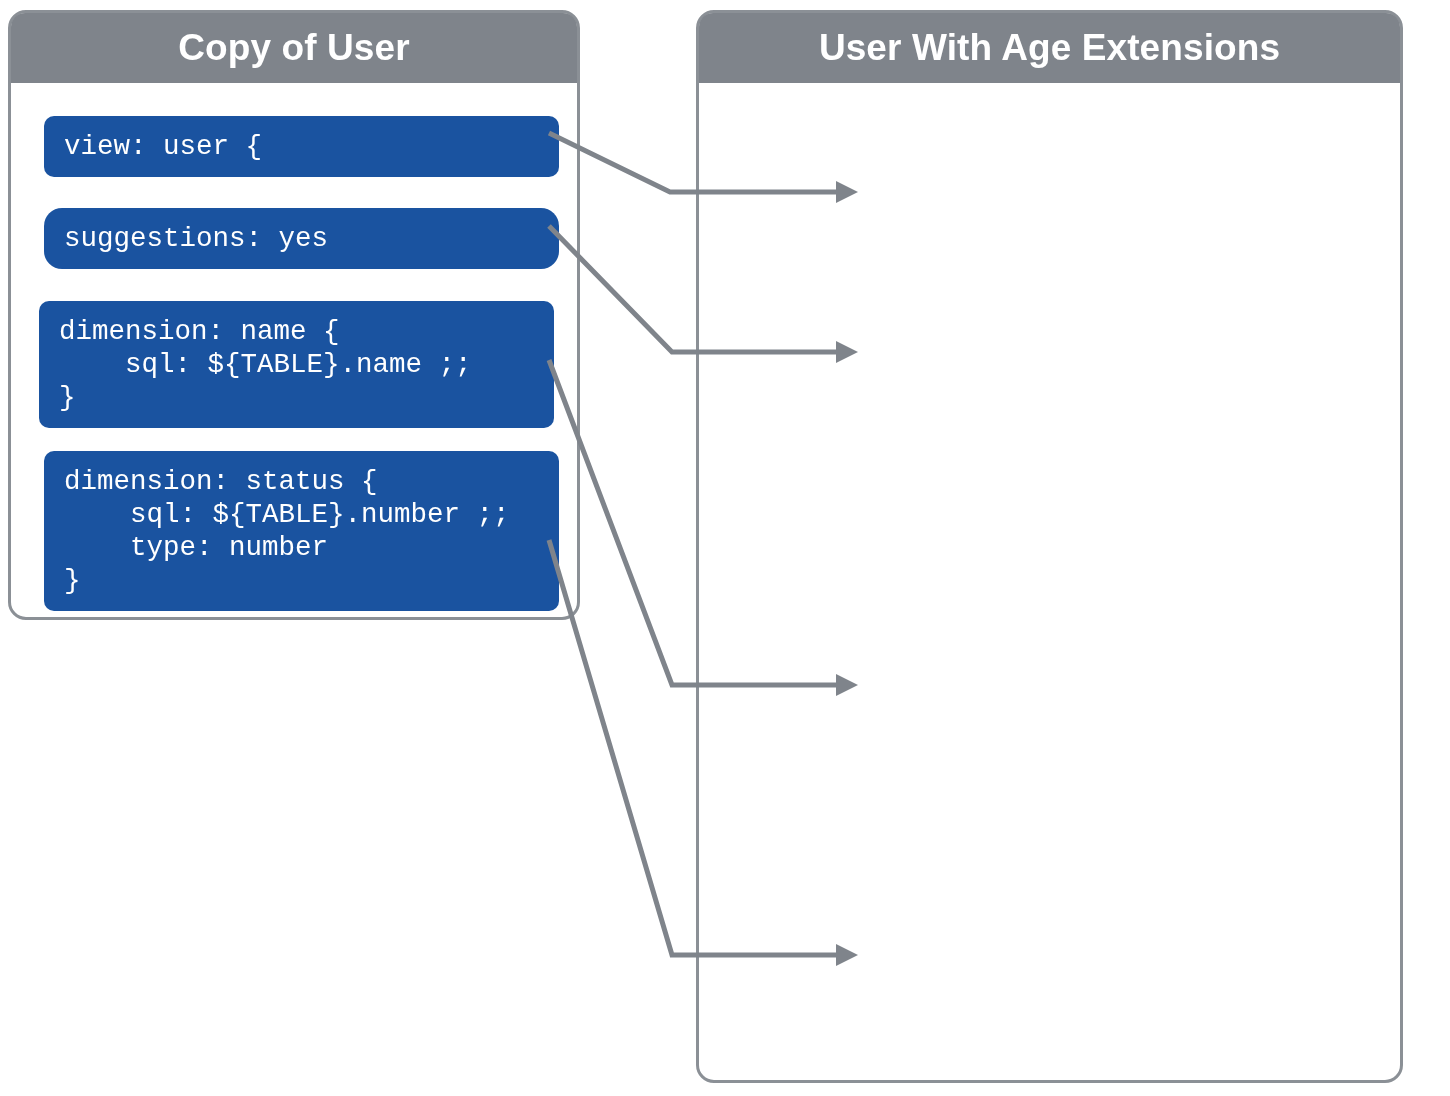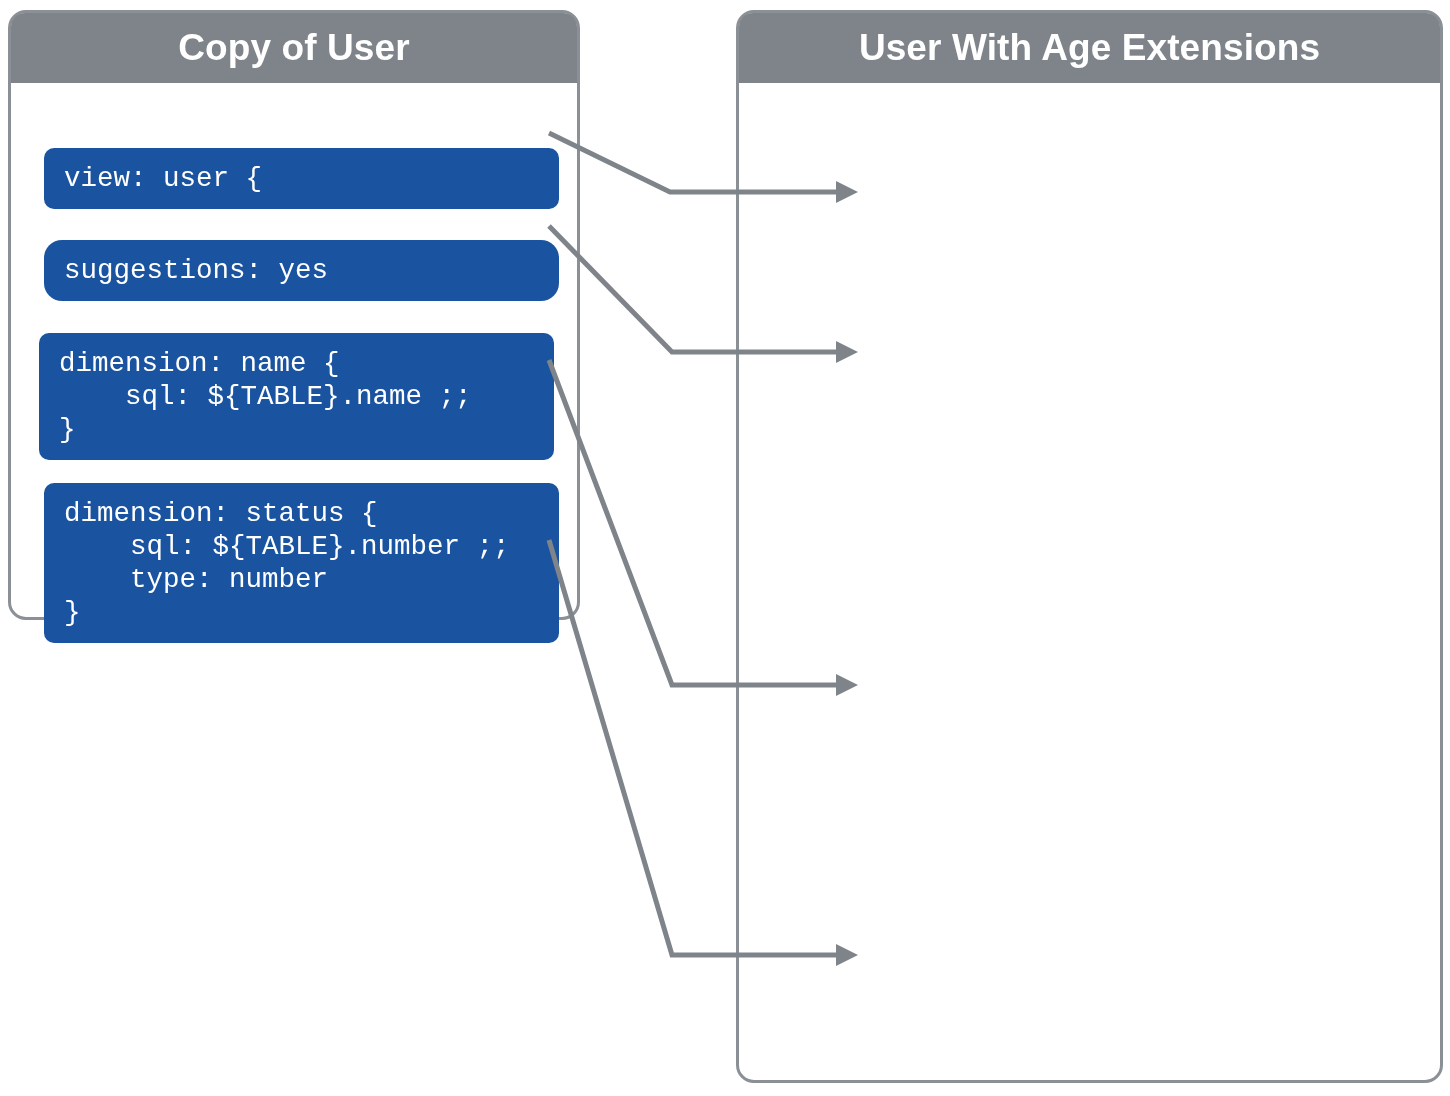--- a/index.html
+++ b/index.html
@@ -34,35 +34,35 @@
     display: flex;
     align-items: center;
     justify-content: center;
     color: #ffffff;
     font-size: 37px;
     font-weight: 700;
     letter-spacing: 0.1px;
     font-family: "Liberation Sans", sans-serif;
   }
   #panel-left  { left: 8px;   top: 10px; width: 572px; height: 610px; }
-  #panel-right { left: 736px; top: 10px; width: 707px; height: 1073px; }
+  #panel-right { left: 696px; top: 10px; width: 707px; height: 1073px; }
 
   .code-box {
     position: absolute;
     box-sizing: border-box;
     border-radius: 10px;
     color: #ffffff;
     font-family: "Liberation Mono", "DejaVu Sans Mono", monospace;
     font-size: 27.5px;
     line-height: 33px;
     white-space: pre;
     padding: 14px 0 14px 20px;
     letter-spacing: 0px;
   }
-  .code-box.base    { background: #1a53a0; margin-top: 32px; }
+  .code-box.base    { background: #1a53a0; }
 
   
   #lb0 { left: 33px;  top: 103px; width: 515px; }
   #lb1 { left: 33px;  top: 195px; width: 515px; border-radius: 18px; }
   #lb2 { left: 28px;  top: 288px; width: 515px; }
   #lb3 { left: 33px;  top: 438px; width: 515px; }
 
   #connectors {
     position: absolute;
     left: 0;

